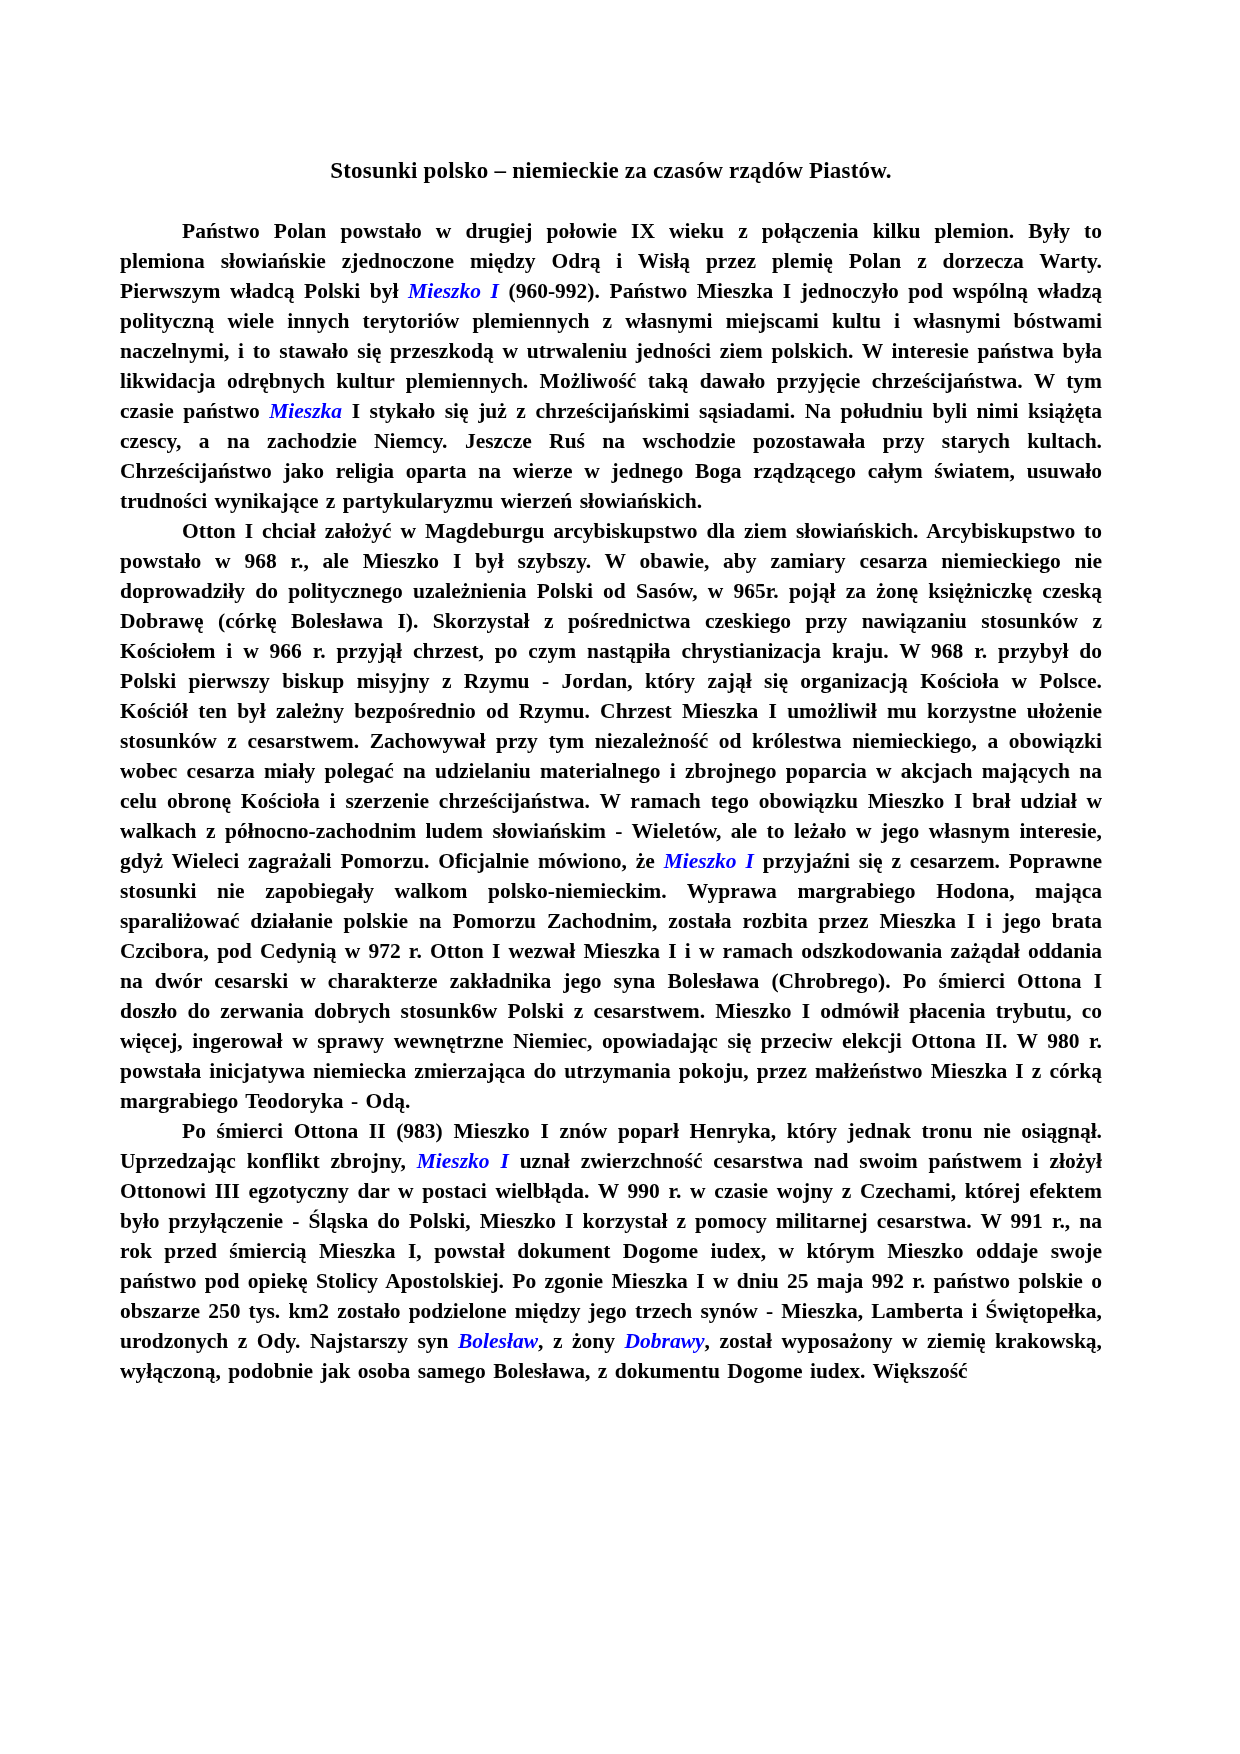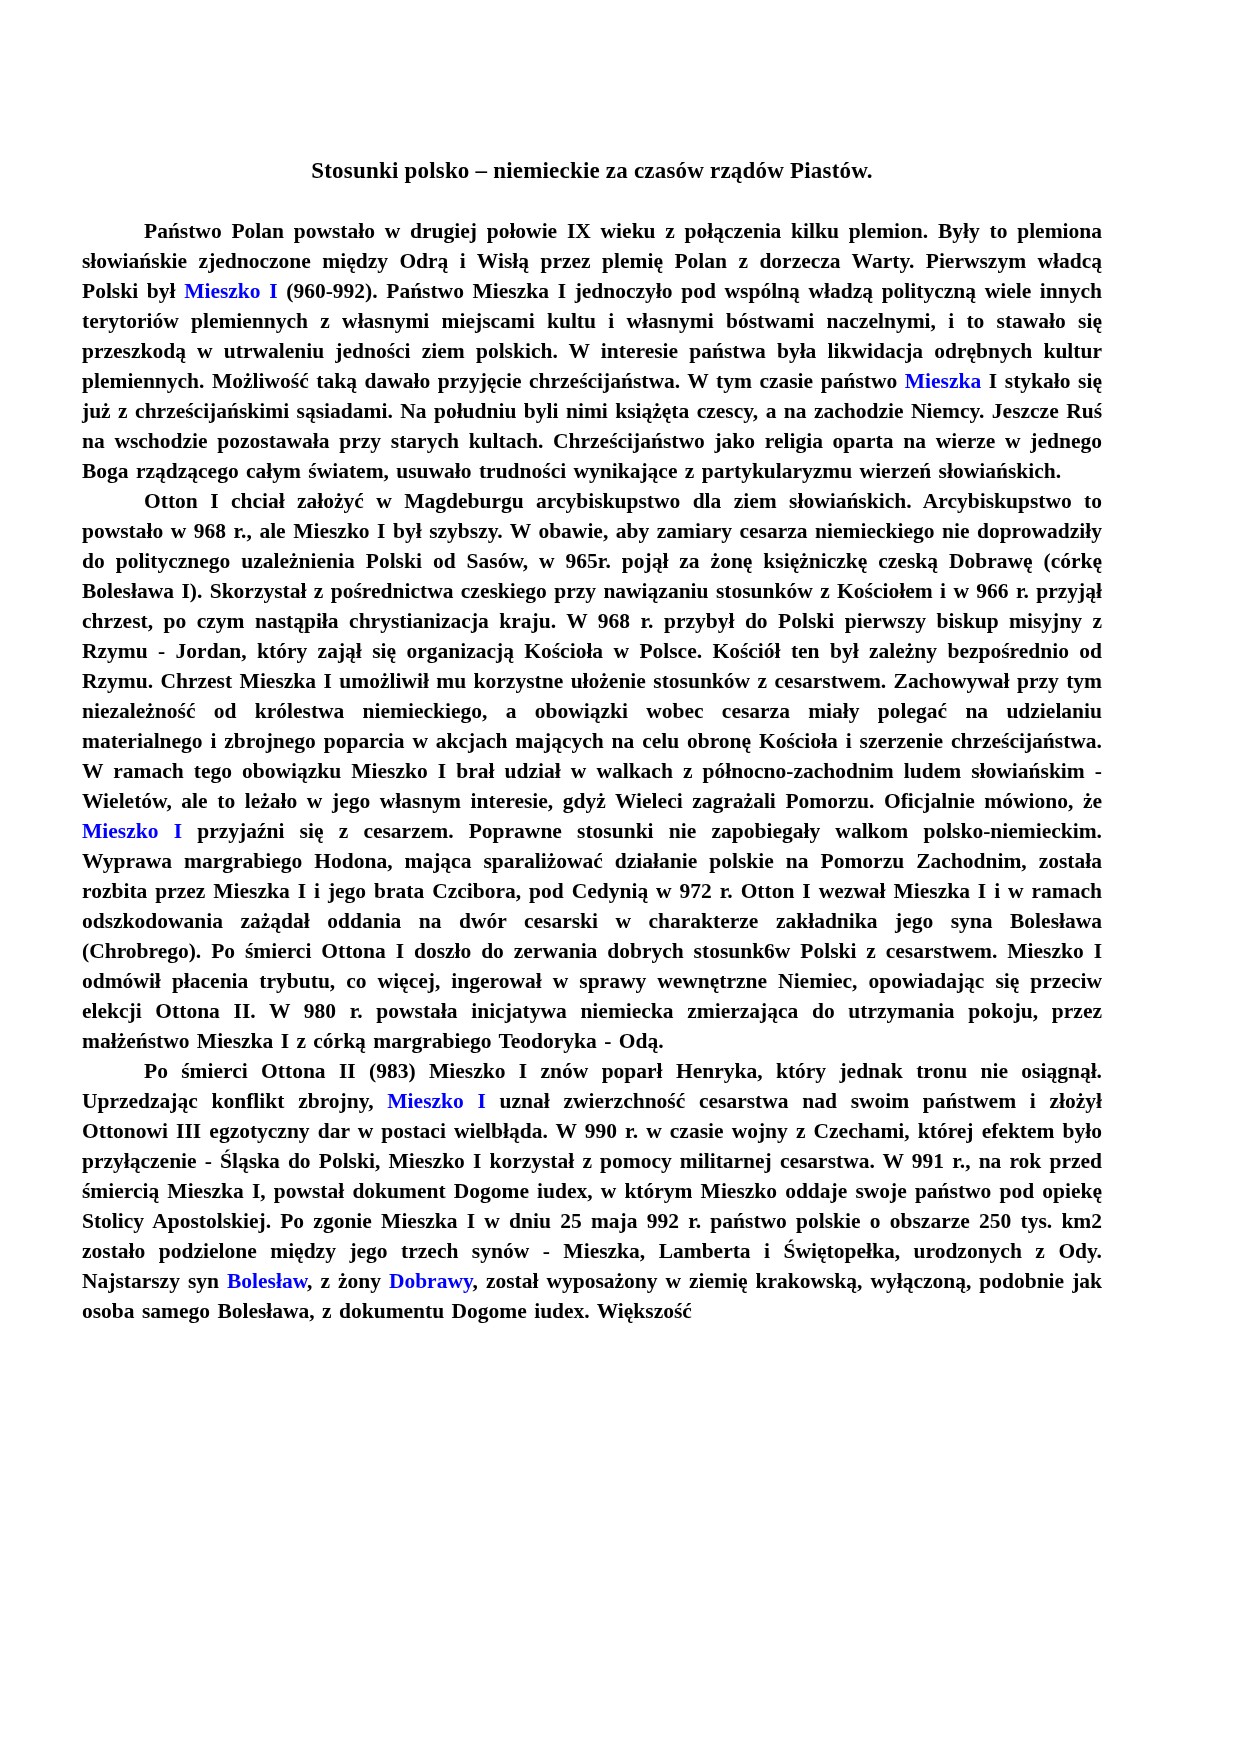--- a/index.html
+++ b/index.html
@@ -7,21 +7,21 @@
     padding: 0;
     background: #ffffff;
   }
   .page {
     position: relative;
     width: 1240px;
     height: 1754px;
     margin: 0 auto;
     background: #ffffff;
     box-sizing: border-box;
-    padding: 156px 138px 0 82px;
+    padding: 156px 138px 0 120px;
     font-family: "Liberation Serif", "DejaVu Serif", serif;
     font-weight: bold;
     color: #000000;
     overflow: hidden;
   }
   .doc-title {
     font-size: 23px;
     line-height: 30px;
     text-align: center;
     margin: 0 0 30px 0;
@@ -35,20 +35,21 @@
   }
   .doc-body p {
     margin: 0;
     padding: 0;
     text-indent: 62px;
   }
   .inline-link {
     color: var(--link-color, #0000ff);
     text-decoration: none;
     cursor: pointer;
+    font-style: italic;
   }
 </style>
 </head>
 <body>
 
 <div class="page">
   <h1 class="doc-title">Stosunki polsko – niemieckie za czasów rządów Piastów.</h1>
   <div class="doc-body">
       <p><span>Państwo Polan powstało w drugiej połowie IX wieku z połączenia kilku plemion. Były to plemiona słowiańskie zjednoczone między Odrą i Wisłą przez plemię Polan z dorzecza Warty. Pierwszym władcą Polski był </span><span class="inline-link">Mieszko I</span><span> (960-992). Państwo Mieszka I jednoczyło pod wspólną władzą polityczną wiele innych terytoriów plemiennych z własnymi miejscami kultu i własnymi bóstwami naczelnymi, i to stawało się przeszkodą w utrwaleniu jedności ziem polskich. W interesie państwa była likwidacja odrębnych kultur plemiennych. Możliwość taką dawało przyjęcie chrześcijaństwa. W tym czasie państwo </span><span class="inline-link">Mieszka</span><span> I stykało się już z chrześcijańskimi sąsiadami. Na południu byli nimi książęta czescy, a na zachodzie Niemcy. Jeszcze Ruś na wschodzie pozostawała przy starych kultach. Chrześcijaństwo jako religia oparta na wierze w jednego Boga rządzącego całym światem, usuwało trudności wynikające z partykularyzmu wierzeń słowiańskich.</span></p>
       <p><span>Otton I chciał założyć w Magdeburgu arcybiskupstwo dla ziem słowiańskich. Arcybiskupstwo to powstało w 968 r., ale Mieszko I był szybszy. W obawie, aby zamiary cesarza niemieckiego nie doprowadziły do politycznego uzależnienia Polski od Sasów, w 965r. pojął za żonę księżniczkę czeską Dobrawę (córkę Bolesława I). Skorzystał z pośrednictwa czeskiego przy nawiązaniu stosunków z Kościołem i w 966 r. przyjął chrzest, po czym nastąpiła chrystianizacja kraju. W 968 r. przybył do Polski pierwszy biskup misyjny z Rzymu - Jordan, który zajął się organizacją Kościoła w Polsce. Kościół ten był zależny bezpośrednio od Rzymu. Chrzest Mieszka I umożliwił mu korzystne ułożenie stosunków z cesarstwem. Zachowywał przy tym niezależność od królestwa niemieckiego, a obowiązki wobec cesarza miały polegać na udzielaniu materialnego i zbrojnego poparcia w akcjach mających na celu obronę Kościoła i szerzenie chrześcijaństwa. W ramach tego obowiązku Mieszko I brał udział w walkach z północno-zachodnim ludem słowiańskim - Wieletów, ale to leżało w jego własnym interesie, gdyż Wieleci zagrażali Pomorzu. Oficjalnie mówiono, że </span><span class="inline-link">Mieszko I</span><span> przyjaźni się z cesarzem. Poprawne stosunki nie zapobiegały walkom polsko-niemieckim. Wyprawa margrabiego Hodona, mająca sparaliżować działanie polskie na Pomorzu Zachodnim, została rozbita przez Mieszka I i jego brata Czcibora, pod Cedynią w 972 r. Otton I wezwał Mieszka I i w ramach odszkodowania zażądał oddania na dwór cesarski w charakterze zakładnika jego syna Bolesława (Chrobrego). Po śmierci Ottona I doszło do zerwania dobrych stosunk6w Polski z cesarstwem. Mieszko I odmówił płacenia trybutu, co więcej, ingerował w sprawy wewnętrzne Niemiec, opowiadając się przeciw elekcji Ottona II. W 980 r. powstała inicjatywa niemiecka zmierzająca do utrzymania pokoju, przez małżeństwo Mieszka I z córką margrabiego Teodoryka - Odą.</span></p>

